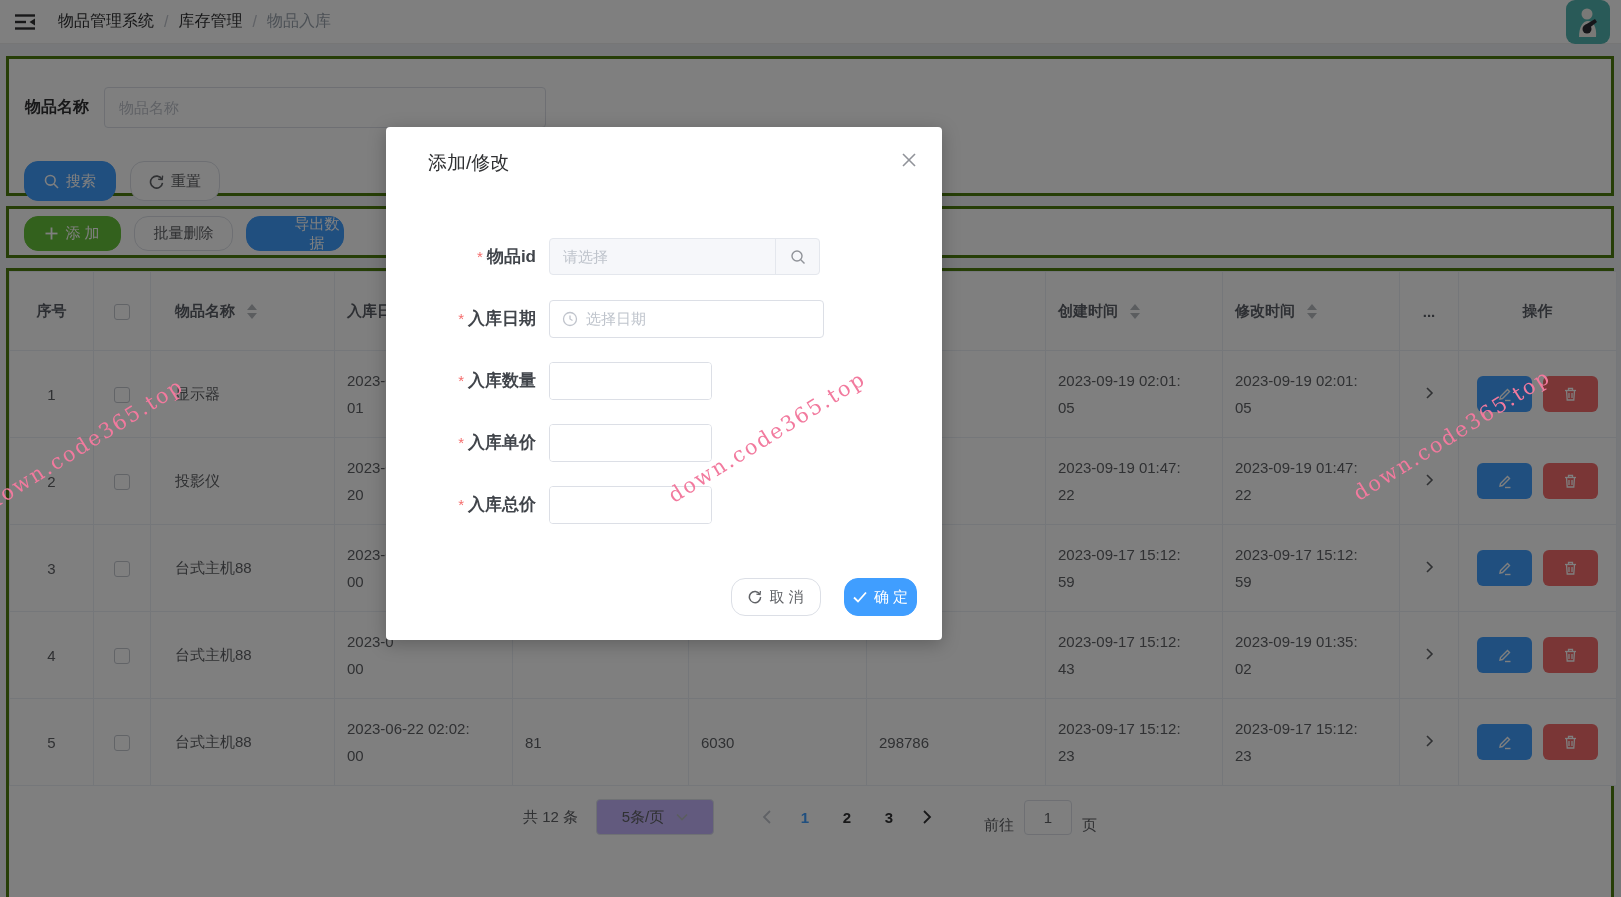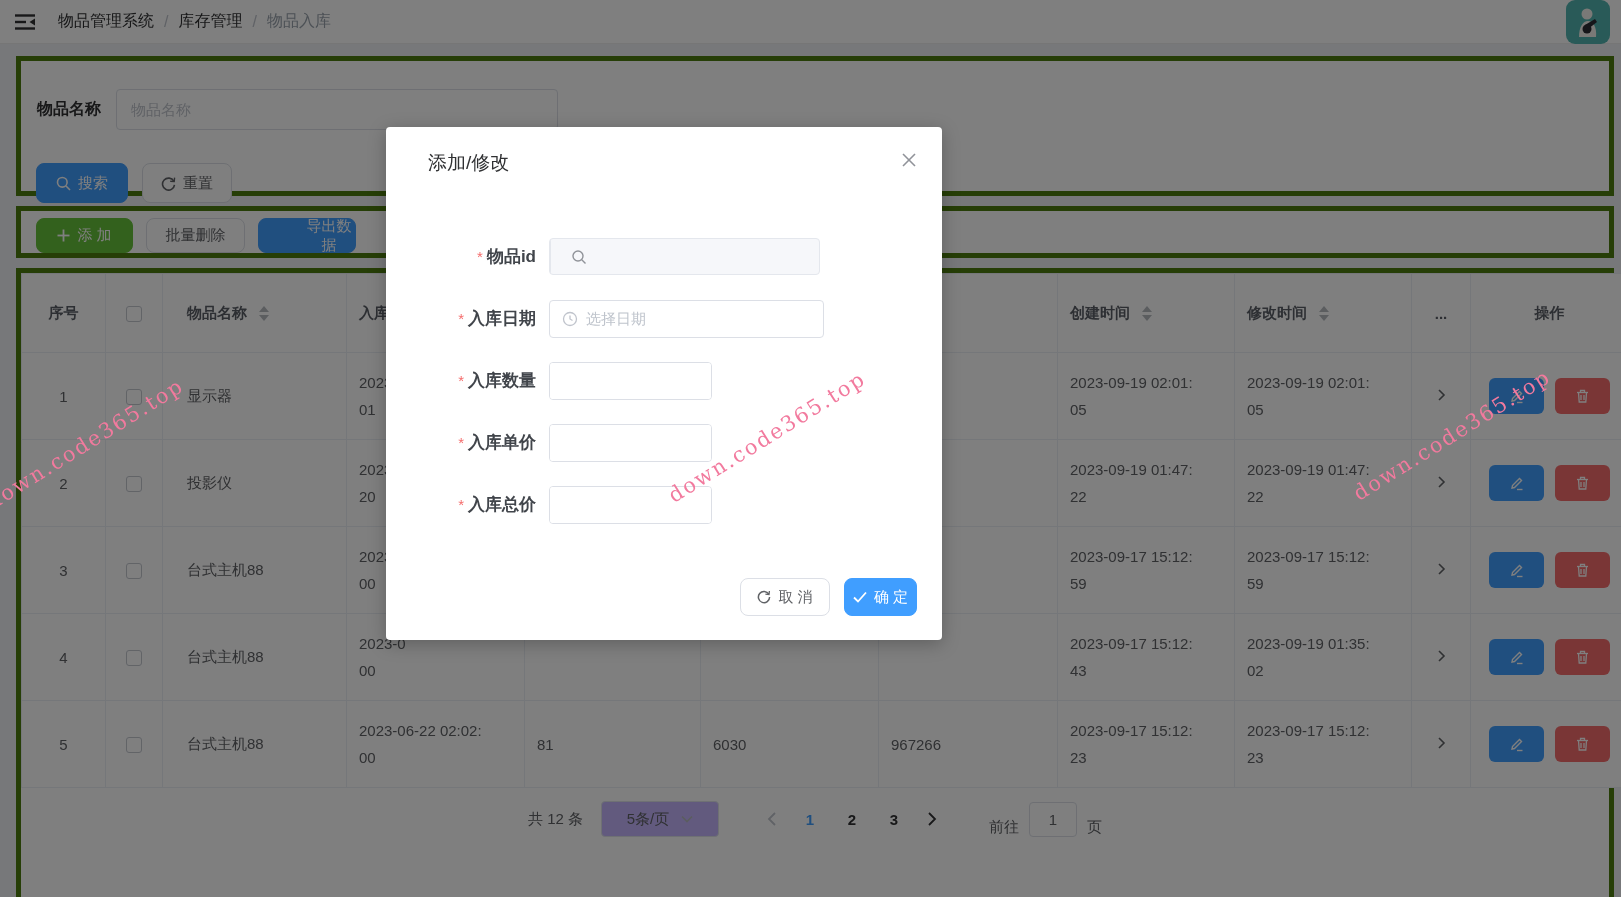--- a/index.html
+++ b/index.html
@@ -12,33 +12,33 @@
             border-bottom:1px solid #ececec; display:flex; align-items:center; }
   .fold-btn { margin-left:12px; width:26px; height:26px; display:flex; align-items:center; justify-content:center; cursor:pointer; color:#303133; }
   .breadcrumb { margin-left:20px; font-size:16px; display:flex; align-items:center; gap:10px; }
   .bc-item { color:#303133; font-weight:500; }
   .bc-sep { color:#c0c4cc; font-weight:400; }
   .bc-current { color:#9aa3ad; font-weight:400; }
   .avatar { position:absolute; top:0; right:11px; width:44px; height:44px; border-radius:9px;
             background:#52b5b0; display:flex; align-items:center; justify-content:center; overflow:hidden; cursor:pointer; }
 
   
-  .card { position:absolute; left:16px; right:7px; background:#fff; border:5px solid #4d7c0f; }
+  .card { position:absolute; left:6px; right:7px; background:#fff; border:3px solid #4d7c0f; }
   .search-card { top:56px; height:140px; }
   .toolbar-card { top:206px; height:52px; }
   .table-card { top:268px; height:629px; border-bottom:none; }
 
   
   .search-row { position:absolute; top:28px; left:16px; display:flex; align-items:center; }
   .search-label { font-size:16px; font-weight:700; color:#303133; margin-right:15px; }
   .search-input { width:442px; height:41px; border:1px solid #dcdfe6; border-radius:4px; padding:0 14px;
                   font-size:15px; color:#606266; outline:none; background:#fff; }
   .search-input::placeholder { color:#c0c4cc; }
   .search-btns { position:absolute; top:102px; left:15px; display:flex; gap:14px; }
-  .btn { display:inline-flex; align-items:center; justify-content:center; gap:7px; border-radius:8px;
+  .btn { display:inline-flex; align-items:center; justify-content:center; gap:7px; border-radius:14px;
          font-size:15px; cursor:pointer; border:1px solid transparent; }
   .btn-blue { background:#409EFF; color:#fff; border-color:#409EFF; }
   .btn-plain { background:#fff; color:#606266; border-color:#dcdfe6; }
   .btn-green { background:#67C23A; color:#fff; border-color:#67C23A; }
   .btn-search { width:92px; height:40px; }
   .btn-reset { width:90px; height:40px; }
 
   
   .toolbar { position:absolute; top:7px; left:15px; display:flex; gap:13px; }
   .btn-add { width:97px; height:35px; }
@@ -89,21 +89,21 @@
   .form-label { width:150px; text-align:right; font-size:17px; font-weight:700; color:#41454b; margin-right:13px; white-space:nowrap; }
   .req { color:#F56C6C; font-style:normal; font-weight:400; margin-right:4px; font-size:15px; }
   .sel-group { display:flex; width:271px; height:37px; border:1px solid #e4e7ed; border-radius:4px; background:#f6f7fa; overflow:hidden; }
   .sel-input { flex:1; border:none; outline:none; background:transparent; padding:0 13px; font-size:15px; color:#606266; }
   .sel-input::placeholder, .date-input input::placeholder { color:#bfc4cc; }
   .sel-append { width:57px; border-left:1px solid #e4e7ed; display:flex; align-items:center; justify-content:center; color:#909399; cursor:pointer; }
   .date-input { display:flex; align-items:center; width:275px; height:38px; border:1px solid #dcdfe6; border-radius:4px; background:#fff; padding:0 12px; gap:8px; color:#c0c4cc; }
   .date-input input { border:none; outline:none; flex:1; font-size:15px; color:#606266; background:transparent; }
   .num-input { display:flex; width:163px; height:38px; border:1px solid #dcdfe6; border-radius:4px; overflow:hidden; background:#fff; }
   .num-field { flex:1; border:none; outline:none; padding:0 10px; font-size:15px; color:#606266; }
-  .modal-footer { position:absolute; right:25px; bottom:24px; display:flex; gap:14px; }
+  .modal-footer { position:absolute; right:25px; bottom:24px; display:flex; gap:23px; }
   .btn-cancel { width:90px; height:38px; font-size:15px; }
   .btn-confirm { width:73px; height:38px; font-size:15px; }
 
   
   .wm { position:absolute; z-index:70; font-family:"DejaVu Serif","Liberation Serif",serif;
         font-size:21px; letter-spacing:2px; color:#f27a9e; white-space:nowrap; pointer-events:none;
         transform:translate(-50%,-50%) rotate(-32deg); }
   .wm1 { left:85px;  top:444px; }
   .wm2 { left:767px; top:437px; }
   .wm3 { left:1452px; top:435px; }
@@ -390,21 +390,21 @@
           </td>
         </tr>
         <tr>
           <td class="c-center">5</td>
           <td class="c-center"><span class="checkbox"></span></td>
           <td class="col-name">台式主机88</td>
           <td class="pre">2023-06-22 02:02:
 00</td>
           <td>81</td>
           <td>6030</td>
-          <td>967266</td>
+          <td>298786</td>
           <td class="pre">2023-09-17 15:12:
 23</td>
           <td class="pre">2023-09-17 15:12:
 23</td>
           <td class="c-center">
             <span class="expand-icon">
               <svg width="14" height="14" viewBox="0 0 14 14" fill="none" stroke="currentColor" stroke-width="1.6">
                   <path d="M5 2 L10 7 L5 12"></path>
                 </svg>
             </span>
@@ -471,20 +471,21 @@
             <line x1="3" y1="3" x2="15" y2="15"></line>
             <line x1="15" y1="3" x2="3" y2="15"></line>
           </svg>
       </span>
     </div>
     <div class="modal-body">
 
       <div class="form-row">
         <span class="form-label"><i class="req">*</i><span>物品id</span></span>
         <span class="sel-group">
+          <input class="sel-input" placeholder="请选择" style="">
           <span class="sel-append">
             <svg width="16" height="16" viewBox="0 0 16 16" fill="none" stroke="currentColor" stroke-width="1.4">
                 <circle cx="7" cy="7" r="5"></circle>
                 <line x1="10.8" y1="10.8" x2="14.5" y2="14.5"></line>
               </svg>
           </span>
         </span>
       </div>
 
       <div class="form-row">

